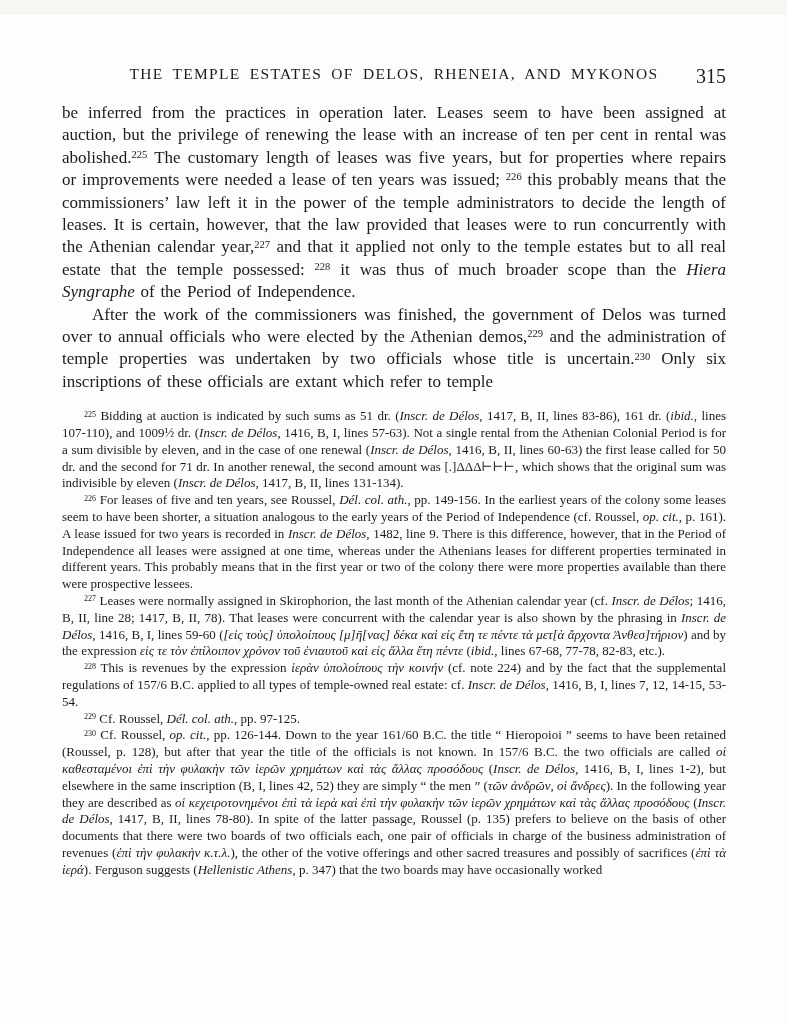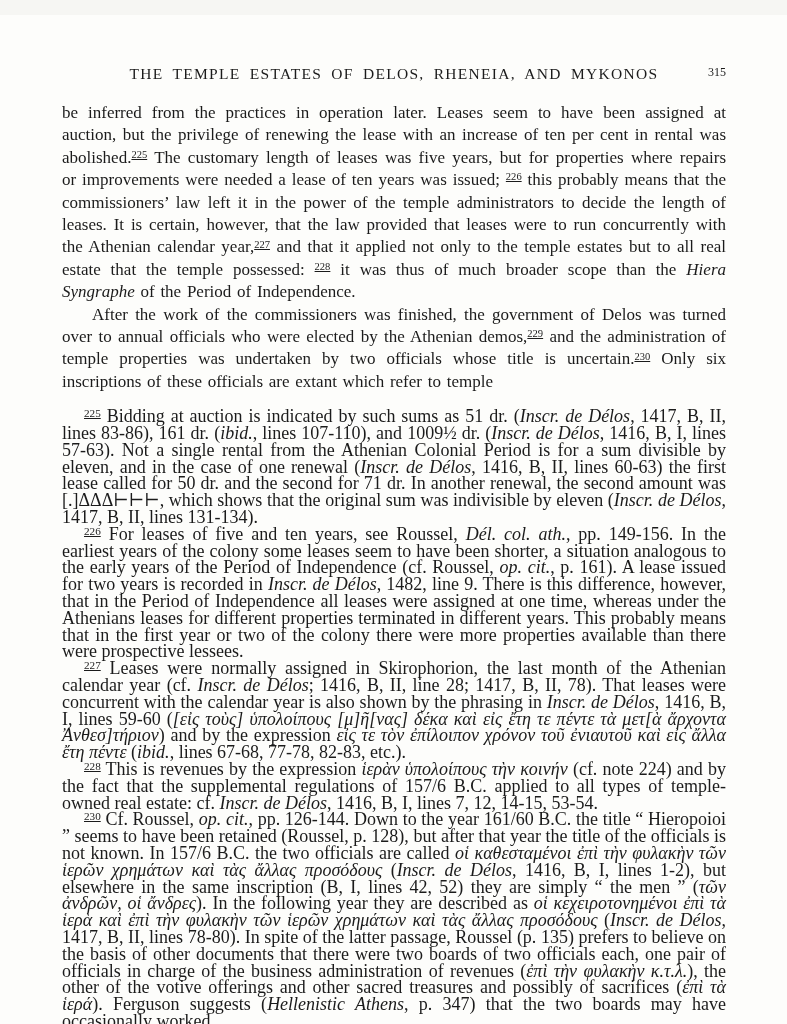--- a/index.html
+++ b/index.html
@@ -25,47 +25,46 @@
     display: inline-block;
     font-size: 15.5px;
     letter-spacing: 1.3px;
     word-spacing: 4px;
     white-space: nowrap;
   }
   .page-number {
     position: absolute;
     right: 0;
     top: 0;
-    font-size: 12px;
+    font-size: 20px;
   }
   .body-text p {
     margin: 0;
     font-size: 17px;
     line-height: 22.4px;
     text-align: justify;
     word-spacing: 1.5px;
   }
   .body-text p.indent { text-indent: 30px; }
   .footnotes {
     margin-top: 15px;
   }
   .footnotes p {
     margin: 0;
-    font-size: 18px;
+    font-size: 13px;
     line-height: 16.8px;
     text-align: justify;
     text-indent: 22px;
   }
   sup.run-sup {
     font-size: 62%;
     line-height: 0;
     vertical-align: baseline;
     position: relative;
     top: -0.45em;
-    text-decoration: underline;
   }
   i.run-i, i.run-g { font-style: italic; }
 </style>
 </head>
 <body>
 
 <div class="page">
 
   <header class="page-header">
     <span class="running-title">THE TEMPLE ESTATES OF DELOS, RHENEIA, AND MYKONOS</span>
@@ -75,16 +74,17 @@
   <main class="body-text">
     <p class="no-indent"><span>be inferred from the practices in operation later.  Leases seem to have been assigned at auction, but the privilege of renewing the lease with an increase of ten per cent in rental was abolished.</span><sup class="run-sup">225</sup><span>  The customary length of leases was five years, but for properties where repairs or improvements were needed a lease of ten years was issued; </span><sup class="run-sup">226</sup><span> this probably means that the commissioners’ law left it in the power of the temple administrators to decide the length of leases.  It is certain, however, that the law provided that leases were to run concurrently with the Athenian calendar year,</span><sup class="run-sup">227</sup><span> and that it applied not only to the temple estates but to all real estate that the temple possessed: </span><sup class="run-sup">228</sup><span> it was thus of much broader scope than the </span><i class="run-i">Hiera Syngraphe</i><span> of the Period of Independence.</span></p>
     <p class="indent"><span>After the work of the commissioners was finished, the government of Delos was turned over to annual officials who were elected by the Athenian demos,</span><sup class="run-sup">229</sup><span> and the administration of temple properties was undertaken by two officials whose title is uncertain.</span><sup class="run-sup">230</sup><span>  Only six inscriptions of these officials are extant which refer to temple</span></p>
   </main>
 
   <section class="footnotes">
     <p><sup class="run-sup">225</sup><span> Bidding at auction is indicated by such sums as 51 dr. (</span><i class="run-i">Inscr. de Délos</i><span>, 1417, B, II, lines 83-86), 161 dr. (</span><i class="run-i">ibid.</i><span>, lines 107-110), and 1009½ dr. (</span><i class="run-i">Inscr. de Délos</i><span>, 1416, B, I, lines 57-63).  Not a single rental from the Athenian Colonial Period is for a sum divisible by eleven, and in the case of one renewal (</span><i class="run-i">Inscr. de Délos</i><span>, 1416, B, II, lines 60-63) the first lease called for 50 dr. and the second for 71 dr.  In another renewal, the second amount was [.]ΔΔΔ⊢⊢⊢, which shows that the original sum was indivisible by eleven (</span><i class="run-i">Inscr. de Délos</i><span>, 1417, B, II, lines 131-134).</span></p>
     <p><sup class="run-sup">226</sup><span> For leases of five and ten years, see Roussel, </span><i class="run-i">Dél. col. ath.</i><span>, pp. 149-156.  In the earliest years of the colony some leases seem to have been shorter, a situation analogous to the early years of the Period of Independence (cf. Roussel, </span><i class="run-i">op. cit.</i><span>, p. 161).  A lease issued for two years is recorded in </span><i class="run-i">Inscr. de Délos</i><span>, 1482, line 9.  There is this difference, however, that in the Period of Independence all leases were assigned at one time, whereas under the Athenians leases for different properties terminated in different years.  This probably means that in the first year or two of the colony there were more properties available than there were prospective lessees.</span></p>
     <p><sup class="run-sup">227</sup><span> Leases were normally assigned in Skirophorion, the last month of the Athenian calendar year (cf. </span><i class="run-i">Inscr. de Délos</i><span>; 1416, B, II, line 28; 1417, B, II, 78).  That leases were concurrent with the calendar year is also shown by the phrasing in </span><i class="run-i">Inscr. de Délos</i><span>, 1416, B, I, lines 59-60 (</span><i class="run-g">[εἰς τοὺς] ὑπολοίπους [μ]ῆ[νας] δέκα καὶ εἰς ἔτη τε πέντε τὰ μετ[ὰ ἄρχοντα Ἀνθεσ]τήριον</i><span>) and by the expression </span><i class="run-g">εἰς τε τὸν ἐπίλοιπον χρόνον τοῦ ἐνιαυτοῦ καὶ εἰς ἄλλα ἔτη πέντε</i><span> (</span><i class="run-i">ibid.</i><span>, lines 67-68, 77-78, 82-83, etc.).</span></p>
     <p><sup class="run-sup">228</sup><span> This is revenues by the expression </span><i class="run-g">ἱερὰν ὑπολοίπους τὴν κοινήν</i><span> (cf. note 224) and by the fact that the supplemental regulations of 157/6 B.C. applied to all types of temple-owned real estate: cf. </span><i class="run-i">Inscr. de Délos</i><span>, 1416, B, I, lines 7, 12, 14-15, 53-54.</span></p>
+    <p><sup class="run-sup">229</sup><span> Cf. Roussel, </span><i class="run-i">Dél. col. ath.</i><span>, pp. 97-125.</span></p>
     <p><sup class="run-sup">230</sup><span> Cf. Roussel, </span><i class="run-i">op. cit.</i><span>, pp. 126-144.  Down to the year 161/60 B.C. the title “ Hieropoioi ” seems to have been retained (Roussel, p. 128), but after that year the title of the officials is not known.  In 157/6 B.C. the two officials are called </span><i class="run-g">οἱ καθεσταμένοι ἐπὶ τὴν φυλακὴν τῶν ἱερῶν χρημάτων καὶ τὰς ἄλλας προσόδους</i><span> (</span><i class="run-i">Inscr. de Délos</i><span>, 1416, B, I, lines 1-2), but elsewhere in the same inscription (B, I, lines 42, 52) they are simply “ the men ” (</span><i class="run-g">τῶν ἀνδρῶν, οἱ ἄνδρες</i><span>).  In the following year they are described as </span><i class="run-g">οἱ κεχειροτονημένοι ἐπὶ τὰ ἱερὰ καὶ ἐπὶ τὴν φυλακὴν τῶν ἱερῶν χρημάτων καὶ τὰς ἄλλας προσόδους</i><span> (</span><i class="run-i">Inscr. de Délos</i><span>, 1417, B, II, lines 78-80).  In spite of the latter passage, Roussel (p. 135) prefers to believe on the basis of other documents that there were two boards of two officials each, one pair of officials in charge of the business administration of revenues (</span><i class="run-g">ἐπὶ τὴν φυλακὴν κ.τ.λ.</i><span>), the other of the votive offerings and other sacred treasures and possibly of sacrifices (</span><i class="run-g">ἐπὶ τὰ ἱερά</i><span>).  Ferguson suggests (</span><i class="run-i">Hellenistic Athens</i><span>, p. 347) that the two boards may have occasionally worked</span></p>
   </section>
 
 </div>
 
 </body></html>

